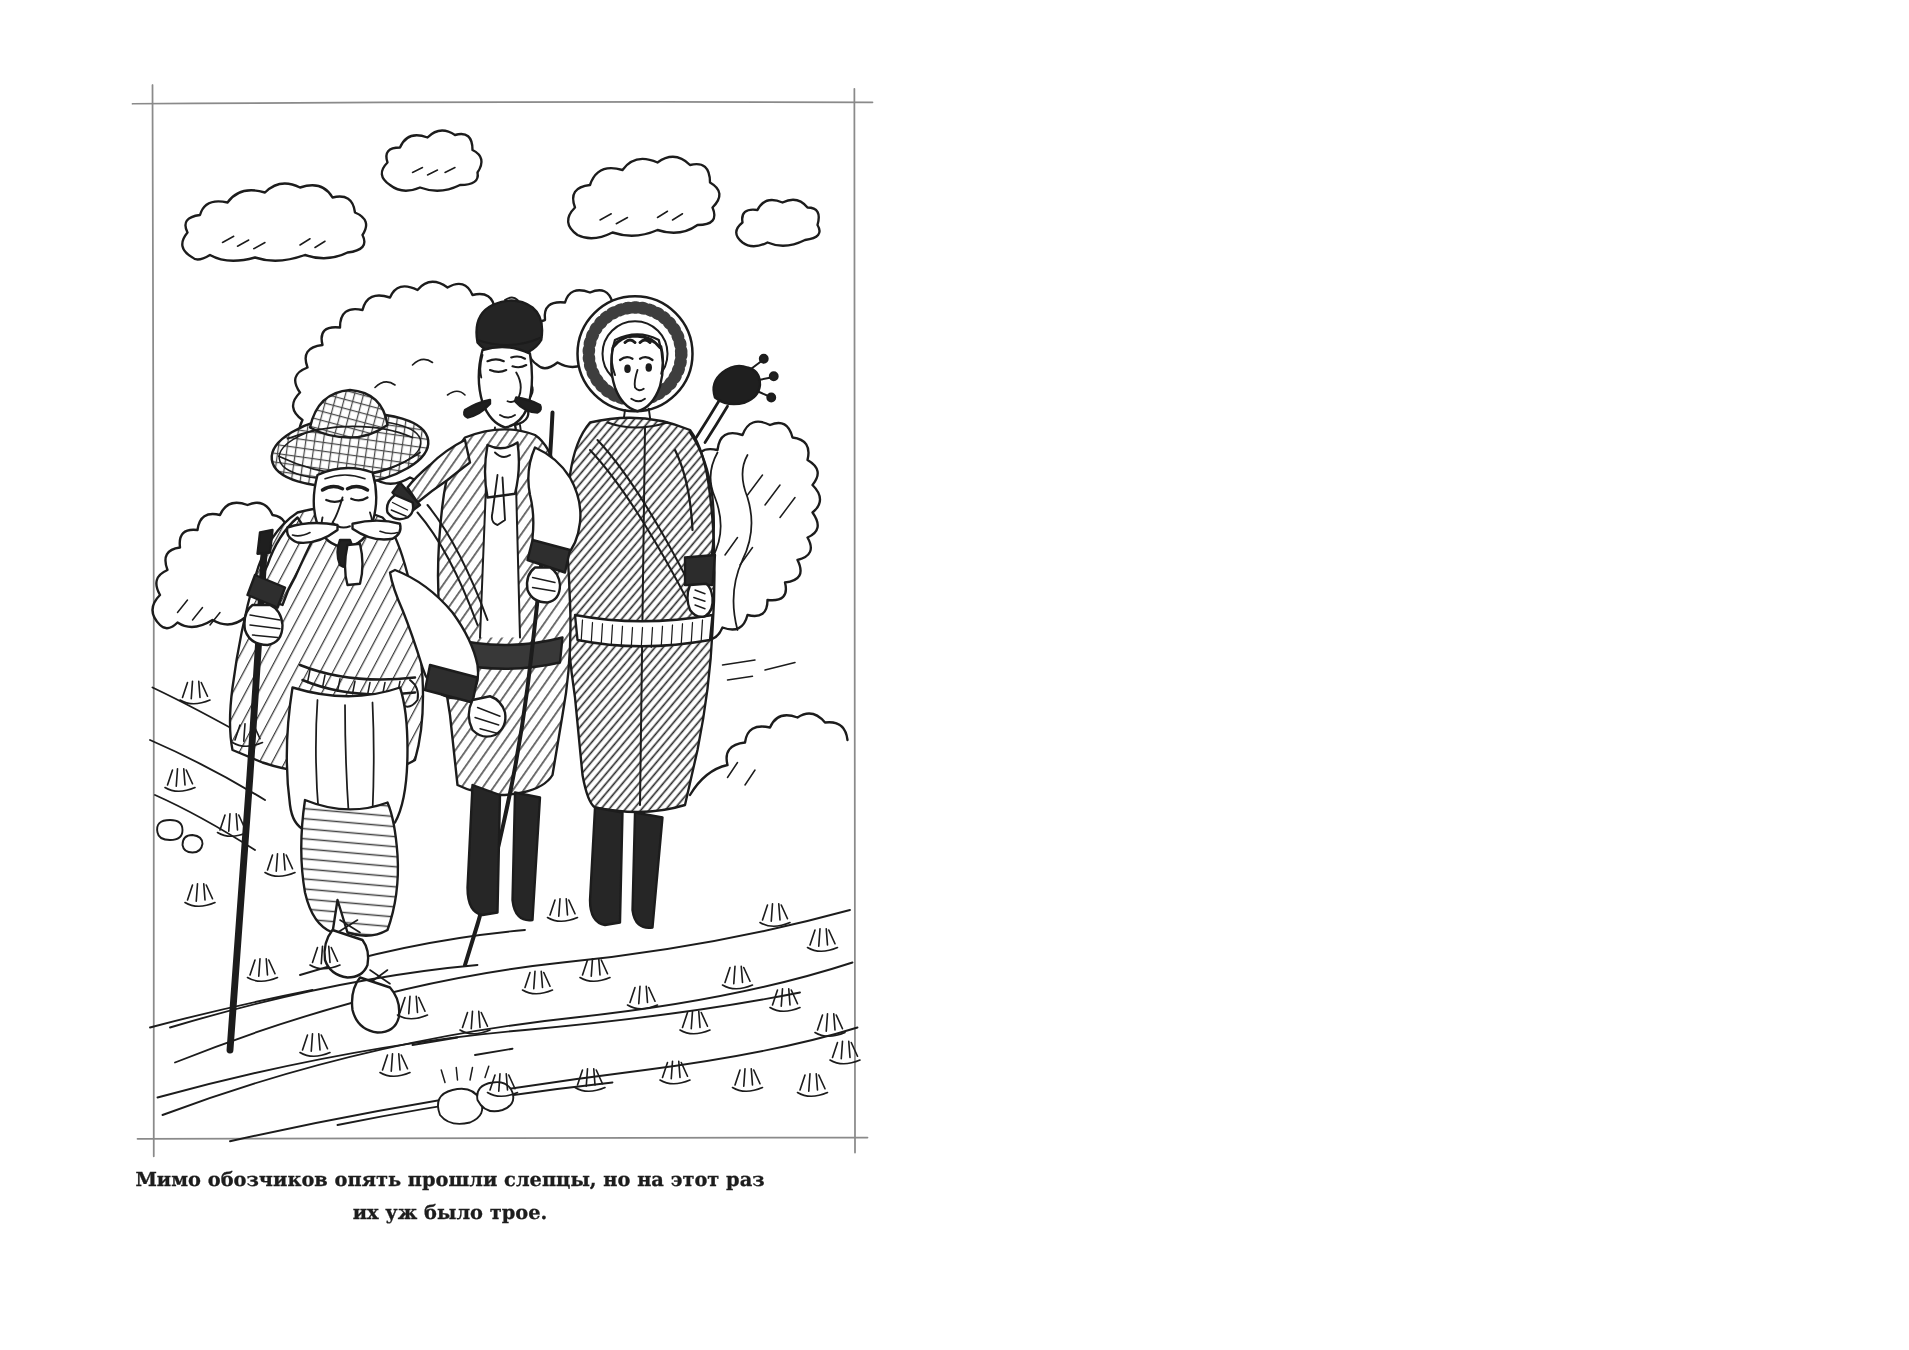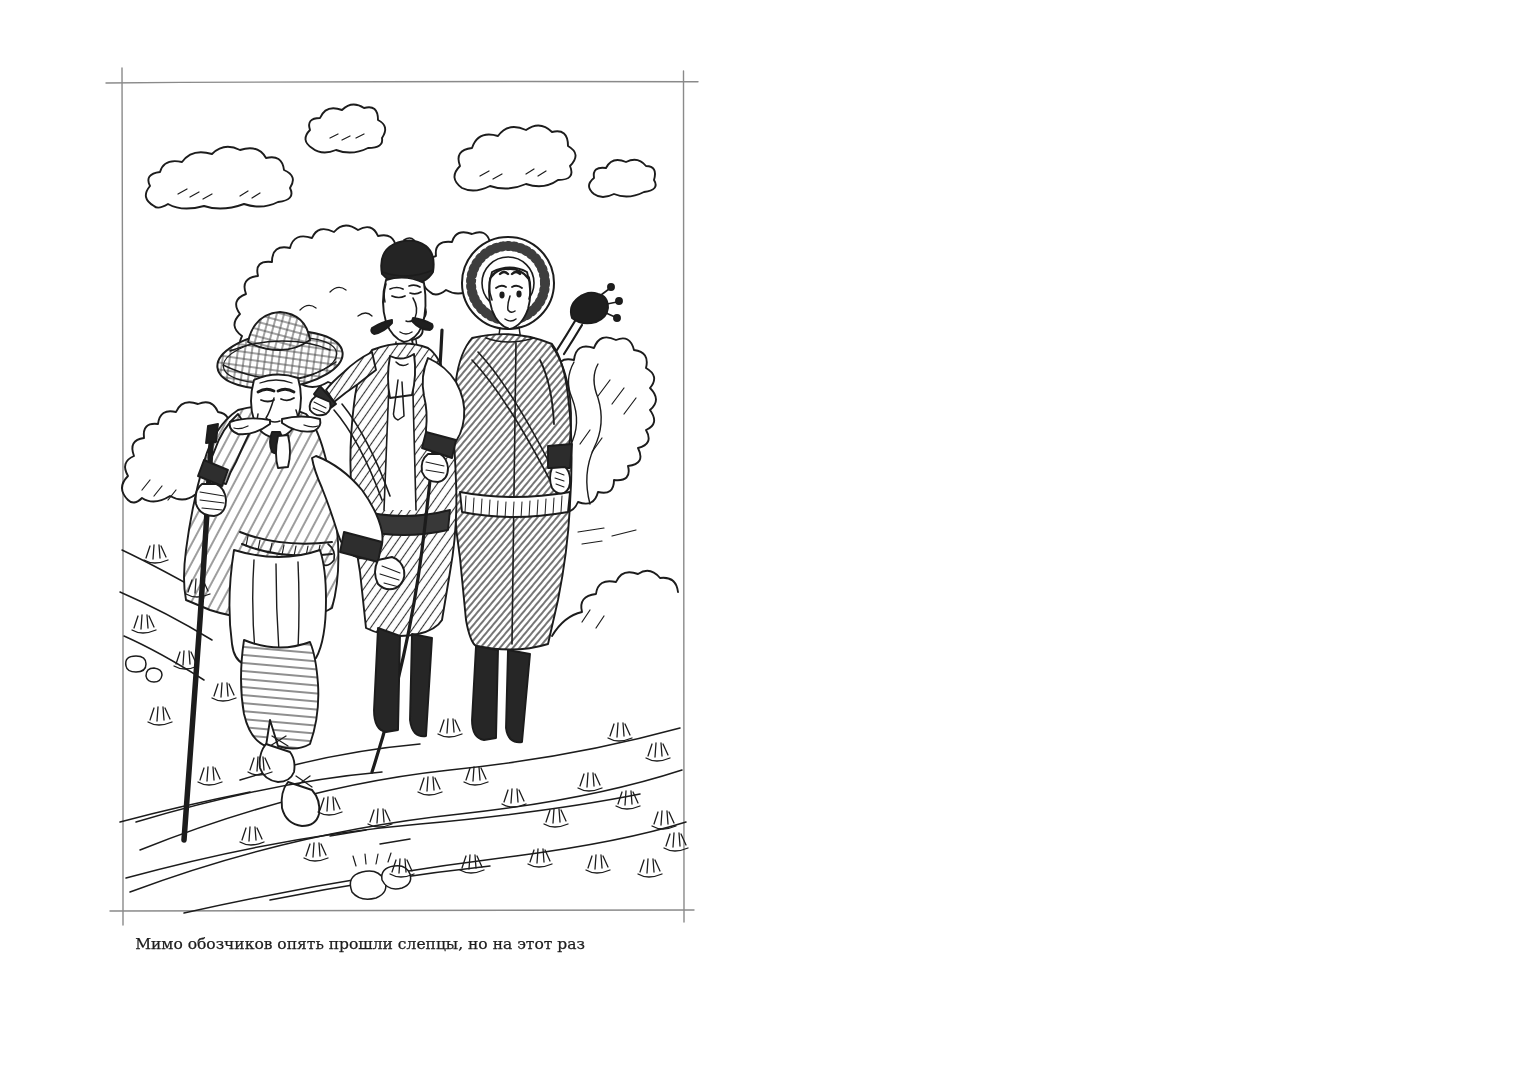--- a/index.html
+++ b/index.html
@@ -13,21 +13,21 @@
   #illustration{left:120px;top:80px;width:566px;height:833px;overflow:visible;}
   #caption{
     left:80px;top:931px;width:560px;text-align:center;
     font-size:15.5px;line-height:26px;color:#1d1d1d;
     -webkit-text-stroke:0.25px #1d1d1d;
   }
 </style>
 </head>
 <body>
 
-<div class="abs" id="illustration-wrap" style="left:0;top:0;width:764px;height:1080px;">
+<div class="abs" id="illustration-wrap" style="left:0;top:0;width:764px;height:1080px;font-weight:bold;">
 
   <svg id="illustration" class="abs" viewBox="0 0 566 833" width="566" height="833" style="left:120px;top:80px;">
     <defs>
       <pattern id="hatchDense" patternUnits="userSpaceOnUse" width="5" height="5" patternTransform="rotate(40)">
         <rect width="5" height="5" fill="#ffffff"></rect>
           <line x1="1" y1="0" x2="1" y2="5" stroke="#2b2b2b" stroke-width="1.3"></line>
       </pattern>
       <pattern id="hatchMed" patternUnits="userSpaceOnUse" width="7" height="7" patternTransform="rotate(35)">
         <rect width="7" height="7" fill="#ffffff"></rect>
           <line x1="1.5" y1="0" x2="1.5" y2="7" stroke="#333333" stroke-width="1.1"></line>
@@ -233,20 +233,21 @@
           <path d="M546,766 l4,-12 M553,767 l1,-14 M560,766 l-1,-13 M566,765 l-5,-11 M544,768 q10,6 24,0"></path>
           <path d="M490,656 l4,-12 M497,657 l1,-14 M504,656 l-1,-13 M510,655 l-5,-11 M488,658 q10,6 24,0"></path>
           <path d="M528,676 l4,-12 M535,677 l1,-14 M542,676 l-1,-13 M548,675 l-5,-11 M526,678 q10,6 24,0"></path>
           <path d="M320,652 l4,-12 M327,653 l1,-14 M334,652 l-1,-13 M340,651 l-5,-11 M318,654 q10,6 24,0"></path>
         </g>
     </g>
   </svg>
 
   <div class="abs" id="caption">
       <div>Мимо обозчиков опять прошли слепцы, но на этот раз</div>
+      <div>их уж было трое.</div>
     </div>
 </div>
 
 <div class="abs" style="left:764px;top:0;width:763px;height:1080px;">
   
   
   
   
 </div>
 

